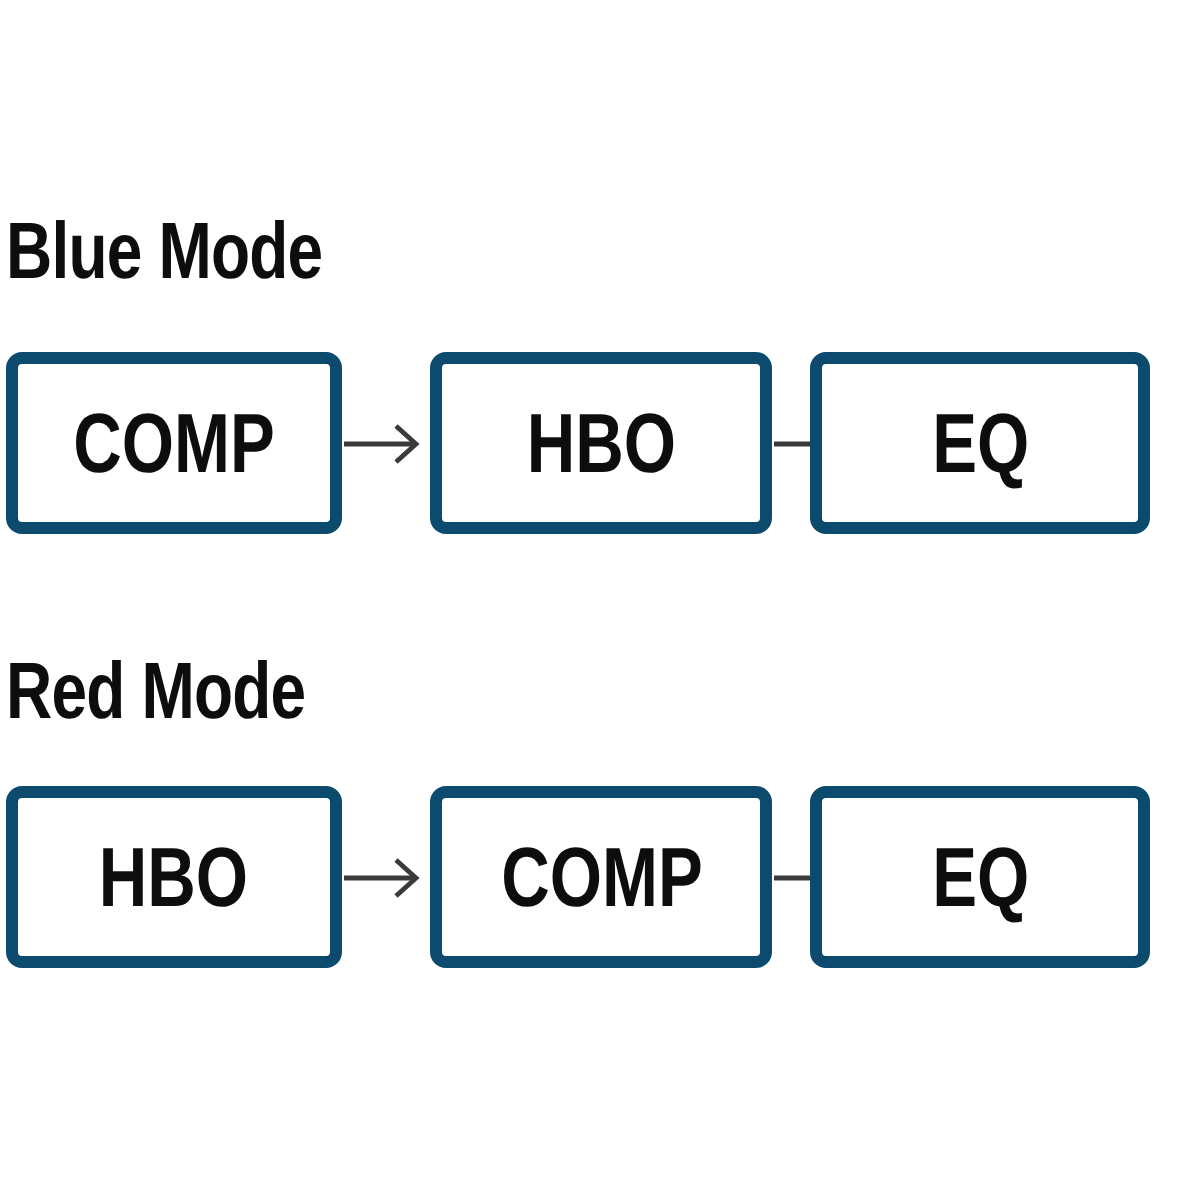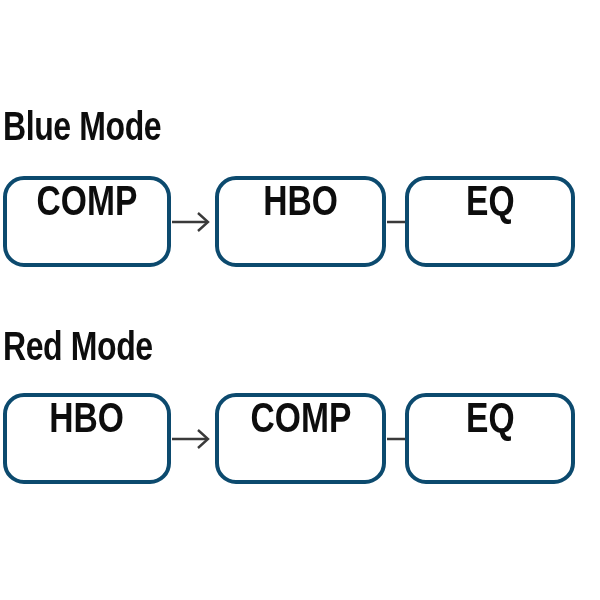--- a/index.html
+++ b/index.html
@@ -45,25 +45,25 @@
     height: 95px;
   }
   #row-blue { top: 176px; }
   #row-red  { top: 393px; }
 
   .node-box {
     position: absolute;
     top: 0px;
     height: 91px;
     box-sizing: border-box;
-    border: 4px solid #0c4a6e;
-    border-radius: 21px;
+    border: 6px solid #0c4a6e;
+    border-radius: 8px;
     background: #ffffff;
     display: flex;
-    align-items: flex-start;
+    align-items: center;
     justify-content: center;
   }
   .node-box.pos-0 { left: 3px;   width: 168px; }
   .node-box.pos-1 { left: 215px; width: 171px; }
   .node-box.pos-2 { left: 405px; width: 170px; }
 
   .node-label {
     font-family: "Liberation Sans", sans-serif;
     font-weight: bold;
     font-size: 42px;

